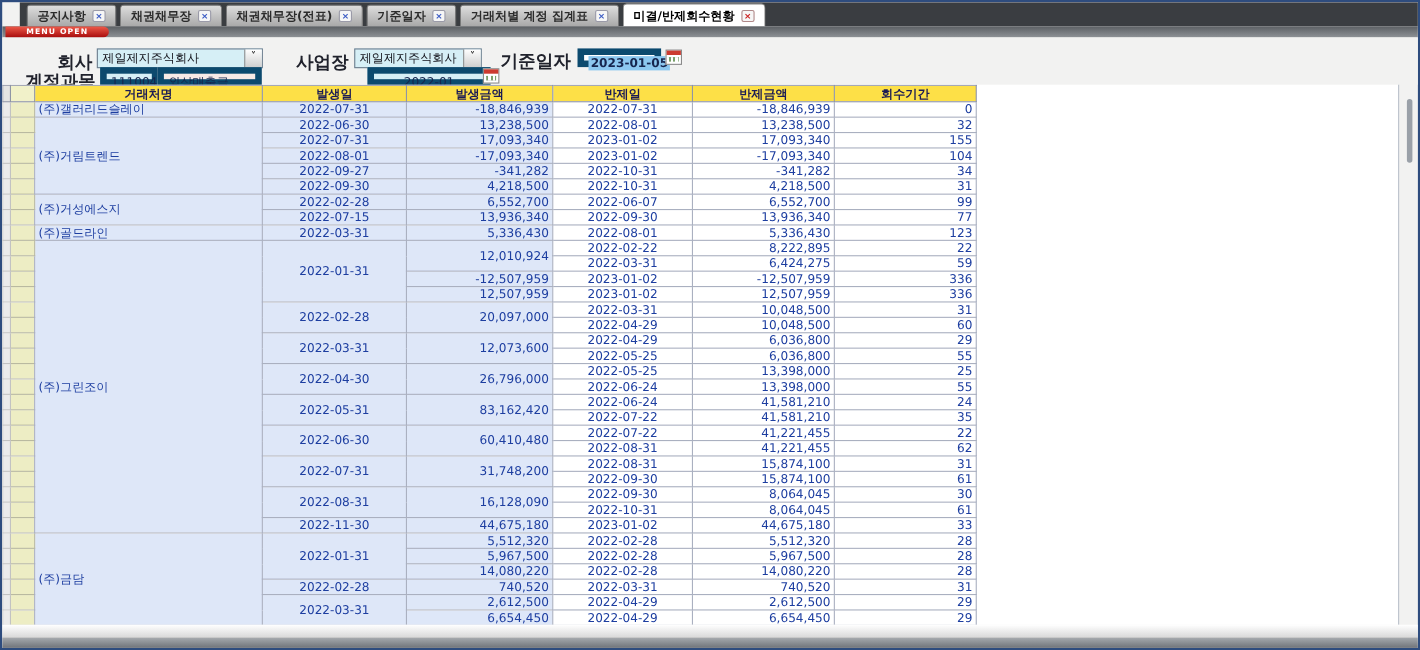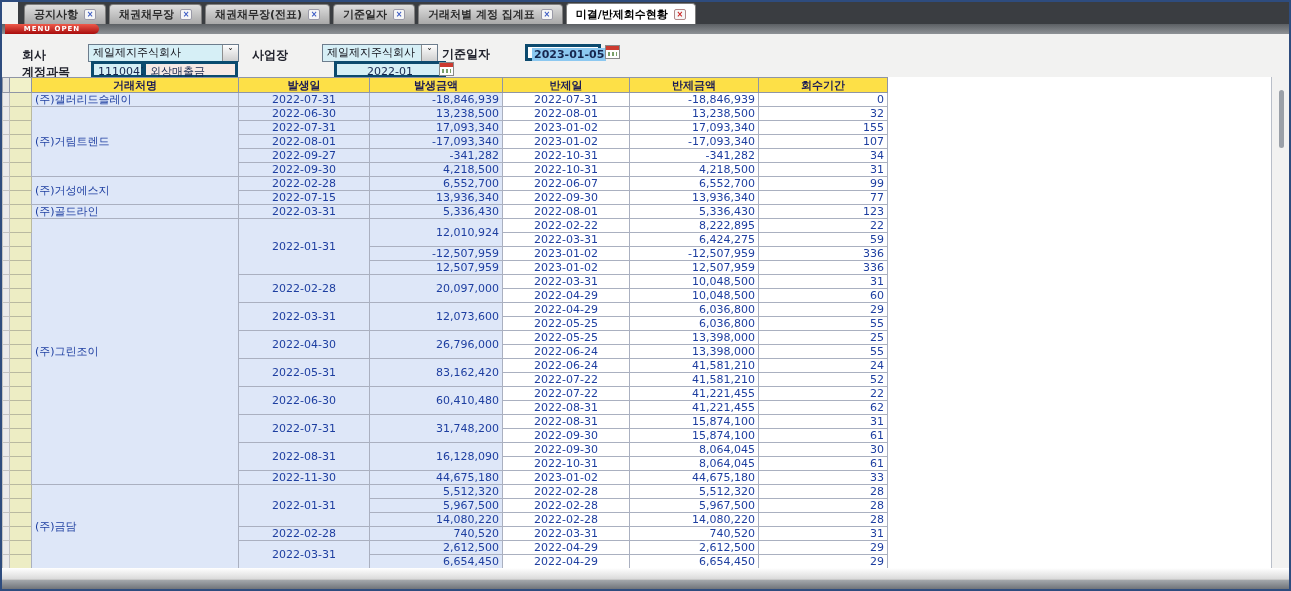--- a/index.html
+++ b/index.html
@@ -10,24 +10,24 @@
   .tabbar{position:absolute;top:0;left:16px;right:0;height:22px;background:#3a3d41;display:flex;align-items:flex-end;padding-left:6px;gap:3px;}
   .tab{height:20px;display:flex;align-items:center;gap:6px;padding:0 9px;font-size:11px;font-weight:bold;color:#2b2b2b;background:linear-gradient(#dedede,#a8a8a8);border:1px solid #7e7e7e;border-bottom:none;border-radius:4px 4px 0 0;cursor:default;white-space:nowrap;}
   .tab.active{background:#ffffff;color:#000;height:21px;}
   .tab-close{width:12px;height:11px;background:#f6f6f6;border:1px solid #9a9aa8;border-radius:2px;font-size:8px;line-height:9px;text-align:center;font-weight:bold;color:#3b5bc4;}
   .tab.active .tab-close{color:#cc2222;border-color:#b08888;}
   
   .menustrip{position:absolute;top:22px;left:0;right:0;height:10px;background:linear-gradient(#5c6064,#8e9296);}
   .menu-open{position:absolute;top:22px;left:3px;width:94px;height:10px;background:linear-gradient(#ee5a4a,#a80c0c);border-radius:0 6px 6px 0;color:#fff;font-size:7px;font-weight:bold;letter-spacing:1px;line-height:10px;text-align:center;}
   
   .formarea{position:absolute;top:32px;left:0;right:0;height:43px;background:#f2f2f1;}
-  .flabel{position:absolute;font-size:12px;font-weight:bold;color:#20222c;white-space:nowrap;}
+  .flabel{position:absolute;font-size:16px;font-weight:bold;color:#20222c;text-align:right;white-space:nowrap;}
   .combo{position:absolute;height:18px;background:#d6eff6;border:1px solid #6d7d8d;display:flex;font-size:11px;color:#101018;padding-left:4px;}
   .combo .arrowbtn{margin-left:auto;width:16px;height:16px;background:linear-gradient(#fefefe,#cfcfcf);border-left:1px solid #8e8e8e;text-align:center;font-size:9px;line-height:15px;color:#222;font-weight:bold;}
-  .tbox{position:absolute;height:17px;border:3px solid #0c4a6e;font-size:11px;color:#16264e;line-height:15px;padding:0 4px;white-space:nowrap;}
+  .tbox{position:absolute;height:17px;border:6px solid #0c4a6e;font-size:11px;color:#16264e;line-height:15px;padding:0 4px;white-space:nowrap;}
   .tbox.cyan{background:#d6eff6;}
   .tbox.pink{background:#f7eae6;}
   .tbox.white{background:#ffffff;}
   .selmark{background:#8cc8f0;padding:0 2px;font-weight:bold;}
   .calbtn{position:absolute;width:15px;height:14px;background:#fff;border:1px solid #8a8a8a;}
   .calbtn:before{content:"";position:absolute;top:0;left:0;right:0;height:4px;background:#cc3b30;}
   .calbtn:after{content:"";position:absolute;left:2px;right:2px;top:6px;bottom:2px;background:
      repeating-linear-gradient(90deg,#7aa06a 0 2px,#fff 2px 4px),
      repeating-linear-gradient(#9a9a9a 0 1px,#fff 1px 4px);}
   
@@ -167,21 +167,21 @@
             <td class="c-samt">17,093,340</td>
             <td class="c-days">155</td>
           </tr>
           <tr>
             <td class="c-sel"></td>
             <td class="c-ind"></td>
             <td class="c-odate">2022-08-01</td>
             <td class="c-oamt">-17,093,340</td>
             <td class="c-sdate">2023-01-02</td>
             <td class="c-samt">-17,093,340</td>
-            <td class="c-days">107</td>
+            <td class="c-days">104</td>
           </tr>
           <tr>
             <td class="c-sel"></td>
             <td class="c-ind"></td>
             <td class="c-odate">2022-09-27</td>
             <td class="c-oamt">-341,282</td>
             <td class="c-sdate">2022-10-31</td>
             <td class="c-samt">-341,282</td>
             <td class="c-days">34</td>
           </tr>
@@ -311,21 +311,21 @@
             <td class="c-oamt" rowspan="2">83,162,420</td>
             <td class="c-sdate">2022-06-24</td>
             <td class="c-samt">41,581,210</td>
             <td class="c-days">24</td>
           </tr>
           <tr>
             <td class="c-sel"></td>
             <td class="c-ind"></td>
             <td class="c-sdate">2022-07-22</td>
             <td class="c-samt">41,581,210</td>
-            <td class="c-days">52</td>
+            <td class="c-days">35</td>
           </tr>
           <tr>
             <td class="c-sel"></td>
             <td class="c-ind"></td>
             <td class="c-odate" rowspan="2">2022-06-30</td>
             <td class="c-oamt" rowspan="2">60,410,480</td>
             <td class="c-sdate">2022-07-22</td>
             <td class="c-samt">41,221,455</td>
             <td class="c-days">22</td>
           </tr>

